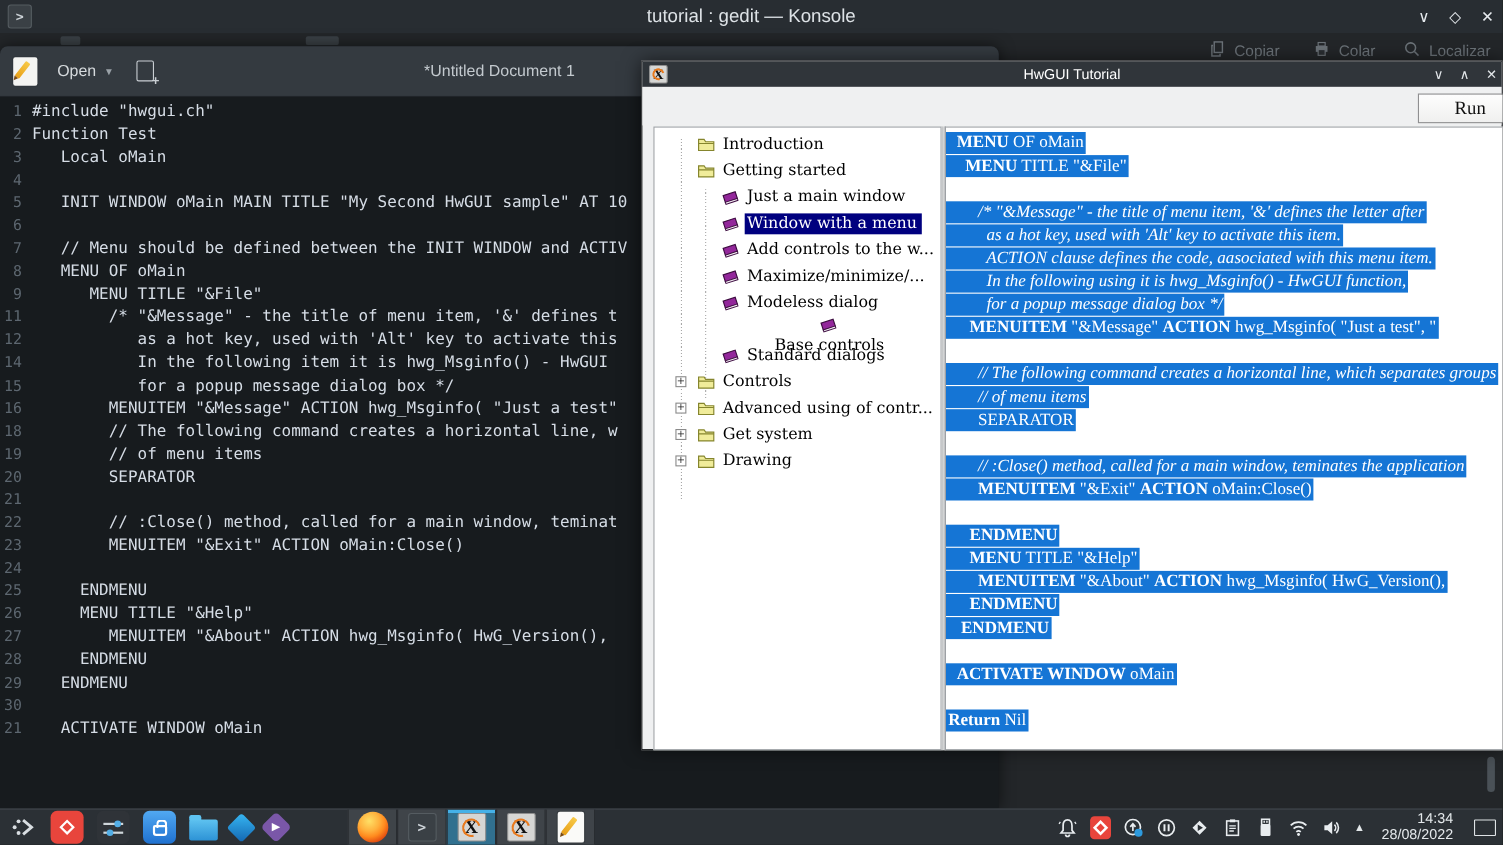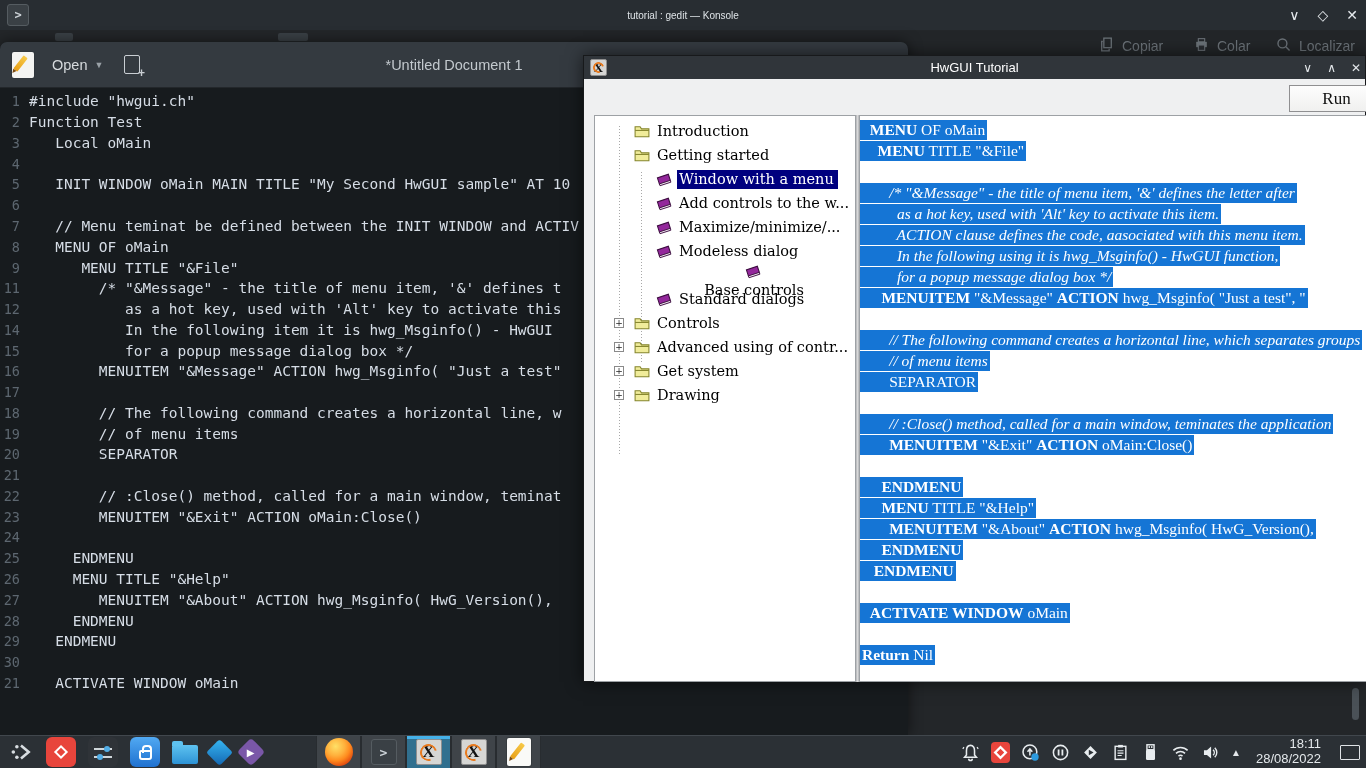--- a/index.html
+++ b/index.html
@@ -5,21 +5,21 @@
   * { margin:0; padding:0; box-sizing:border-box; }
   html,body { width:1366px; height:768px; overflow:hidden; background:#232629;
               font-family:"Liberation Sans", sans-serif; }
   #screen { position:relative; width:1366px; height:768px; }
 
   
   #konsole { position:absolute; inset:0; background:#232629; }
   .k-titlebar { position:absolute; left:0; top:0; width:1366px; height:30px;
                 background:#282d32; display:flex; align-items:center; }
   .k-title { position:absolute; left:0; right:0; text-align:center; color:#dde2e6;
-             font-size:10px; }
+             font-size:17px; }
   .ksq { display:inline-flex; align-items:center; justify-content:center;
          background:#3a4045; border:1px solid #555c61; border-radius:3px;
          color:#cdd3d8; font-weight:bold; font-family:"DejaVu Sans Mono",monospace; }
   .k-appicon { position:absolute; left:7px; top:4px; width:22px; height:22px; font-size:12px; }
   .k-controls { position:absolute; right:8px; top:0; height:30px; display:flex;
                 align-items:center; gap:18px; color:#e6eaee; font-size:14px; }
   .k-controls span { cursor:default; }
   .k-toolbar { position:absolute; top:30px; left:0; width:1366px; height:28px; color:#6b7278; }
   .k-tool { position:absolute; top:6px; display:flex; align-items:center; gap:7px;
             font-size:14px; color:#6b7278; }
@@ -204,29 +204,28 @@
       <span class="g-newdoc"></span>
       <span class="g-title">*Untitled Document 1</span>
     </div>
     <div class="g-editor" id="g-editor">
         <div class="crow"><span class="lnum">1</span><span class="ctext">#include "hwgui.ch"</span></div>
         <div class="crow"><span class="lnum">2</span><span class="ctext">Function Test</span></div>
         <div class="crow"><span class="lnum">3</span><span class="ctext">   Local oMain</span></div>
         <div class="crow"><span class="lnum">4</span><span class="ctext"></span></div>
         <div class="crow"><span class="lnum">5</span><span class="ctext">   INIT WINDOW oMain MAIN TITLE "My Second HwGUI sample" AT 10</span></div>
         <div class="crow"><span class="lnum">6</span><span class="ctext"></span></div>
-        <div class="crow"><span class="lnum">7</span><span class="ctext">   // Menu teminat be defined between the INIT WINDOW and ACTIV</span></div>
+        <div class="crow"><span class="lnum">7</span><span class="ctext">   // Menu should be defined between the INIT WINDOW and ACTIV</span></div>
         <div class="crow"><span class="lnum">8</span><span class="ctext">   MENU OF oMain</span></div>
         <div class="crow"><span class="lnum">9</span><span class="ctext">      MENU TITLE "&amp;File"</span></div>
         <div class="crow"><span class="lnum">11</span><span class="ctext">        /* "&amp;Message" - the title of menu item, '&amp;' defines t</span></div>
         <div class="crow"><span class="lnum">12</span><span class="ctext">           as a hot key, used with 'Alt' key to activate this</span></div>
         <div class="crow"><span class="lnum">14</span><span class="ctext">           In the following item it is hwg_Msginfo() - HwGUI</span></div>
         <div class="crow"><span class="lnum">15</span><span class="ctext">           for a popup message dialog box */</span></div>
         <div class="crow"><span class="lnum">16</span><span class="ctext">        MENUITEM "&amp;Message" ACTION hwg_Msginfo( "Just a test"</span></div>
-        <div class="crow"><span class="lnum">17</span><span class="ctext"></span></div>
         <div class="crow"><span class="lnum">18</span><span class="ctext">        // The following command creates a horizontal line, w</span></div>
         <div class="crow"><span class="lnum">19</span><span class="ctext">        // of menu items</span></div>
         <div class="crow"><span class="lnum">20</span><span class="ctext">        SEPARATOR</span></div>
         <div class="crow"><span class="lnum">21</span><span class="ctext"></span></div>
         <div class="crow"><span class="lnum">22</span><span class="ctext">        // :Close() method, called for a main window, teminat</span></div>
         <div class="crow"><span class="lnum">23</span><span class="ctext">        MENUITEM "&amp;Exit" ACTION oMain:Close()</span></div>
         <div class="crow"><span class="lnum">24</span><span class="ctext"></span></div>
         <div class="crow"><span class="lnum">25</span><span class="ctext">     ENDMENU</span></div>
         <div class="crow"><span class="lnum">26</span><span class="ctext">     MENU TITLE "&amp;Help"</span></div>
         <div class="crow"><span class="lnum">27</span><span class="ctext">        MENUITEM "&amp;About" ACTION hwg_Msginfo( HwG_Version(),</span></div>
@@ -263,20 +262,31 @@
           <span class="tlabel">Introduction</span>
         </div>
         <div class="trow" style="padding-left: 38px;">
           <span class="ticon">
             <svg width="18" height="17" viewBox="0 0 16 16">
               <path d="M1.5 4 L1.5 13 L14.5 13 L14.5 5.5 L7.5 5.5 L6.2 3.5 L1.5 3.5 Z" fill="#f0ec9a" stroke="#85852d" stroke-width="1"></path>
               <path d="M1.5 7 L14.5 7" stroke="#85852d" stroke-width="1"></path>
             </svg>
           </span>
           <span class="tlabel">Getting started</span>
+        </div>
+        <div class="trow" style="padding-left: 60px;">
+          <span class="ticon">
+            <svg width="18" height="17" viewBox="0 0 16 16">
+              <g transform="rotate(-18 8 8)">
+                <rect x="2.6" y="4.6" width="10.8" height="6.4" fill="#93279b" stroke="#3d0d40" stroke-width="1"></rect>
+                <rect x="2.6" y="10.6" width="10.8" height="1.8" fill="#efe7ef" stroke="#3d0d40" stroke-width="0.8"></rect>
+              </g>
+            </svg>
+          </span>
+          <span class="tlabel">Just a main window</span>
         </div>
         <div class="trow" style="padding-left: 60px;">
           <span class="ticon">
             <svg width="18" height="17" viewBox="0 0 16 16">
               <g transform="rotate(-18 8 8)">
                 <rect x="2.6" y="4.6" width="10.8" height="6.4" fill="#93279b" stroke="#3d0d40" stroke-width="1"></rect>
                 <rect x="2.6" y="10.6" width="10.8" height="1.8" fill="#efe7ef" stroke="#3d0d40" stroke-width="0.8"></rect>
               </g>
             </svg>
           </span>
@@ -536,20 +546,20 @@
           </svg>
         </span>
         <span class="tray-ic">
           <svg viewBox="0 0 16 16">
             <path d="M2.5 6 L5 6 L8.5 3 L8.5 13 L5 10 L2.5 10 Z" fill="#e8ecef"></path>
             <path d="M10.2 5.6 A3.4 3.4 0 0 1 10.2 10.4 M11.6 3.9 A5.8 5.8 0 0 1 11.6 12.1" fill="none" stroke="#e8ecef" stroke-width="1.2"></path>
           </svg>
         </span>
         <span class="expand-arrow">▲</span>
         <span class="clock">
-          <div class="t">18:11</div>
+          <div class="t">14:34</div>
           <div class="d">28/08/2022</div>
         </span>
         <span class="show-desktop"></span>
       </div>
   </div>
 
 </div>
 
 </body></html>

